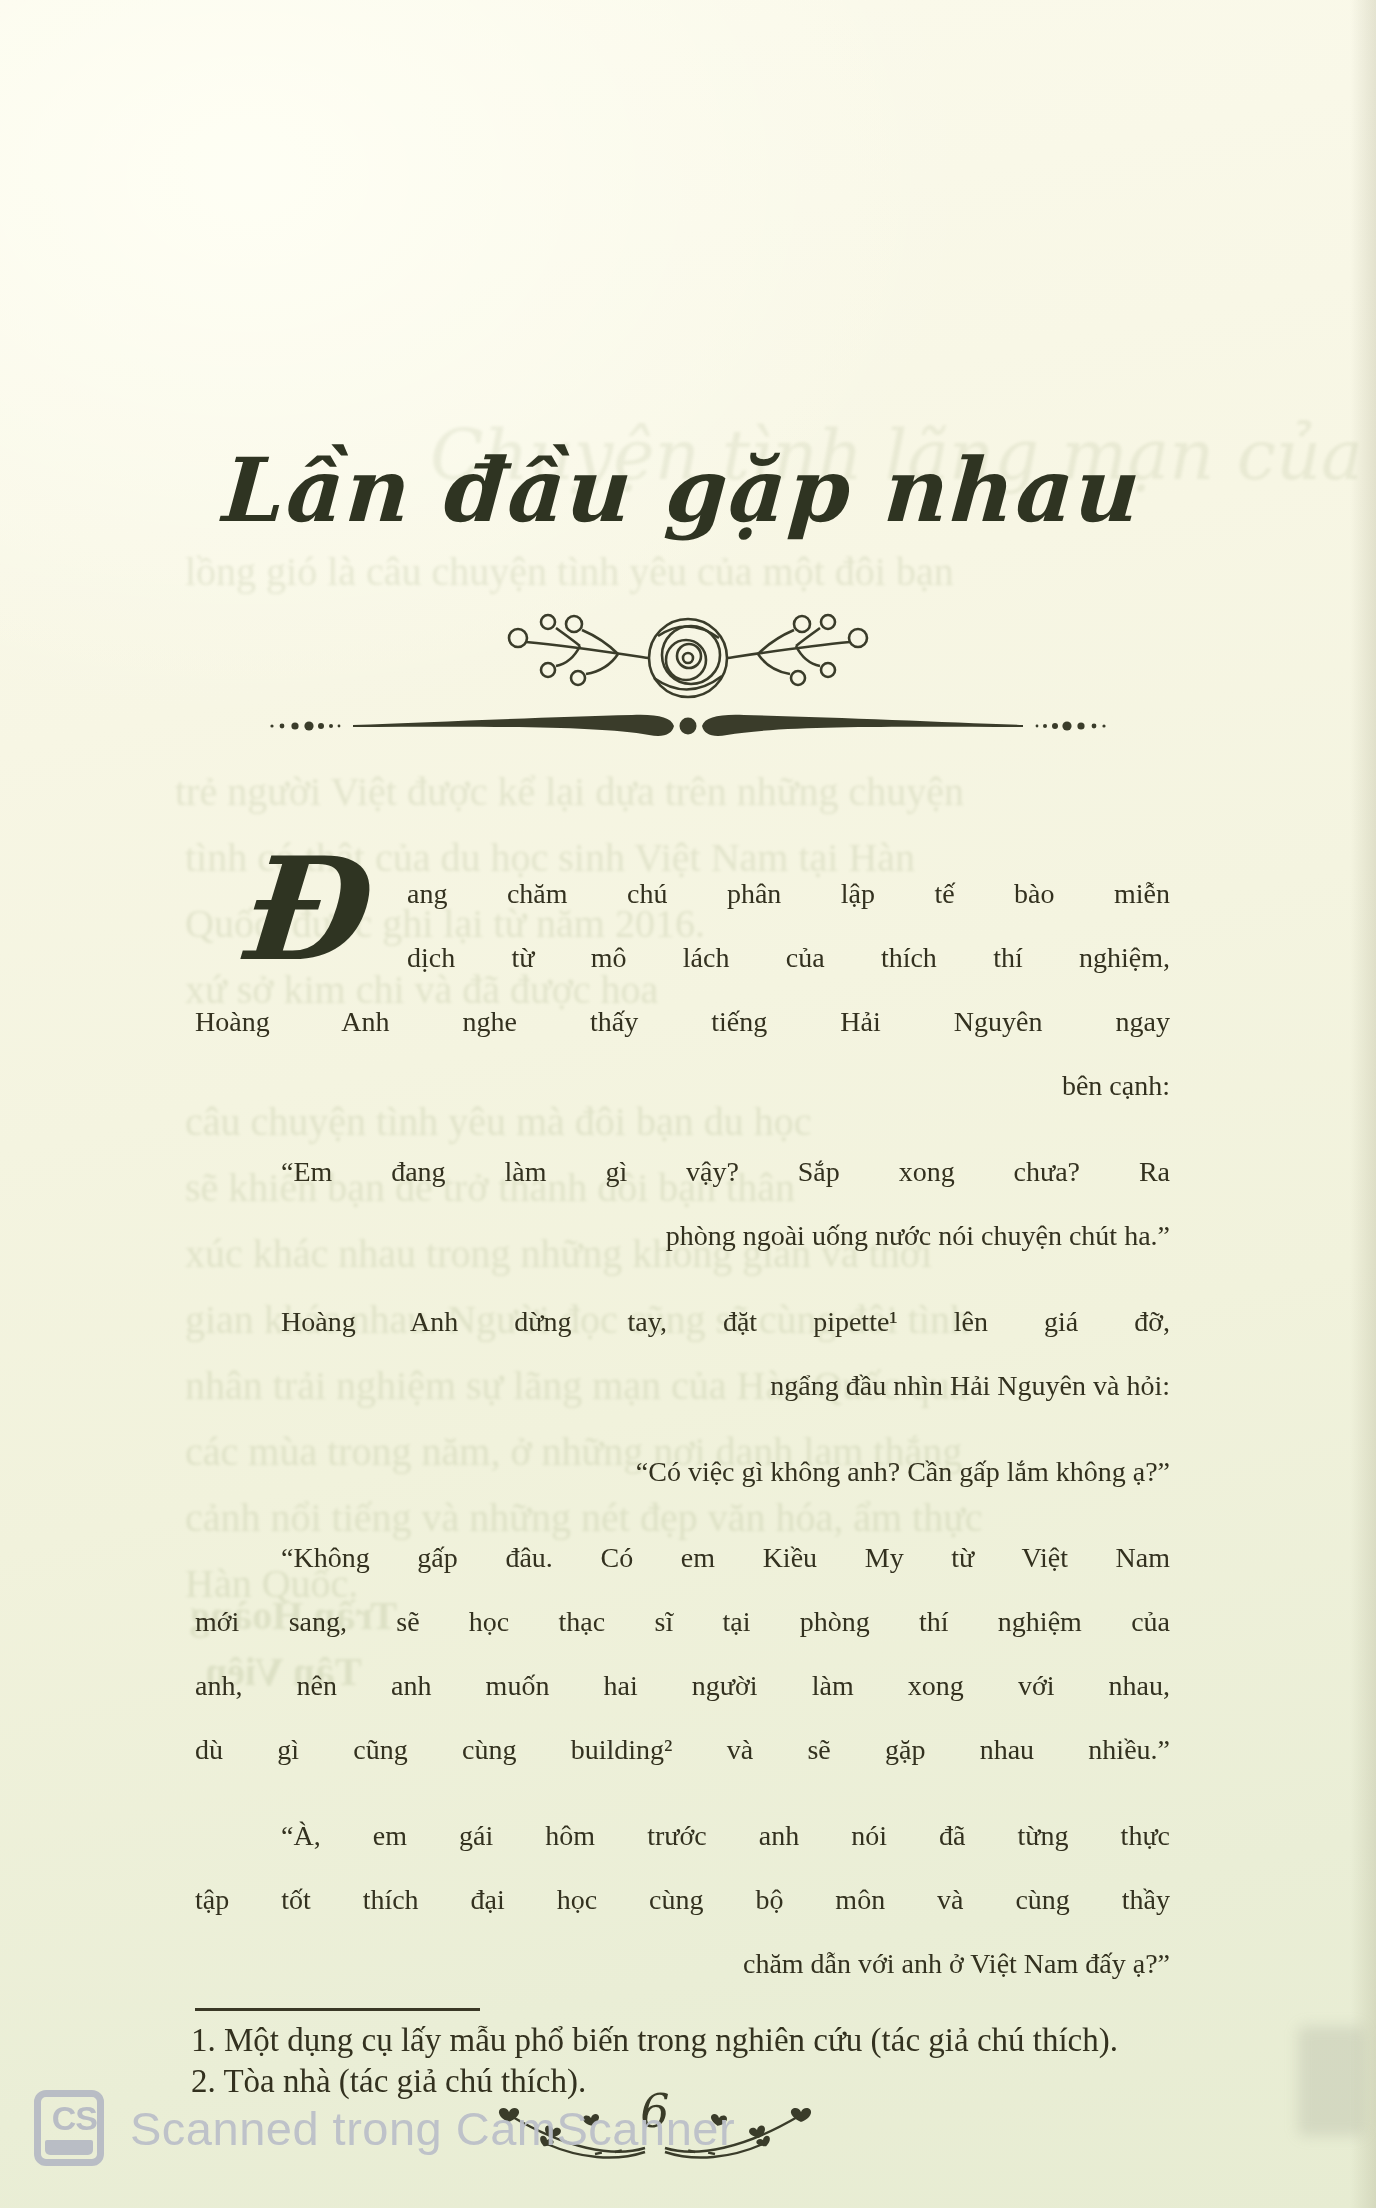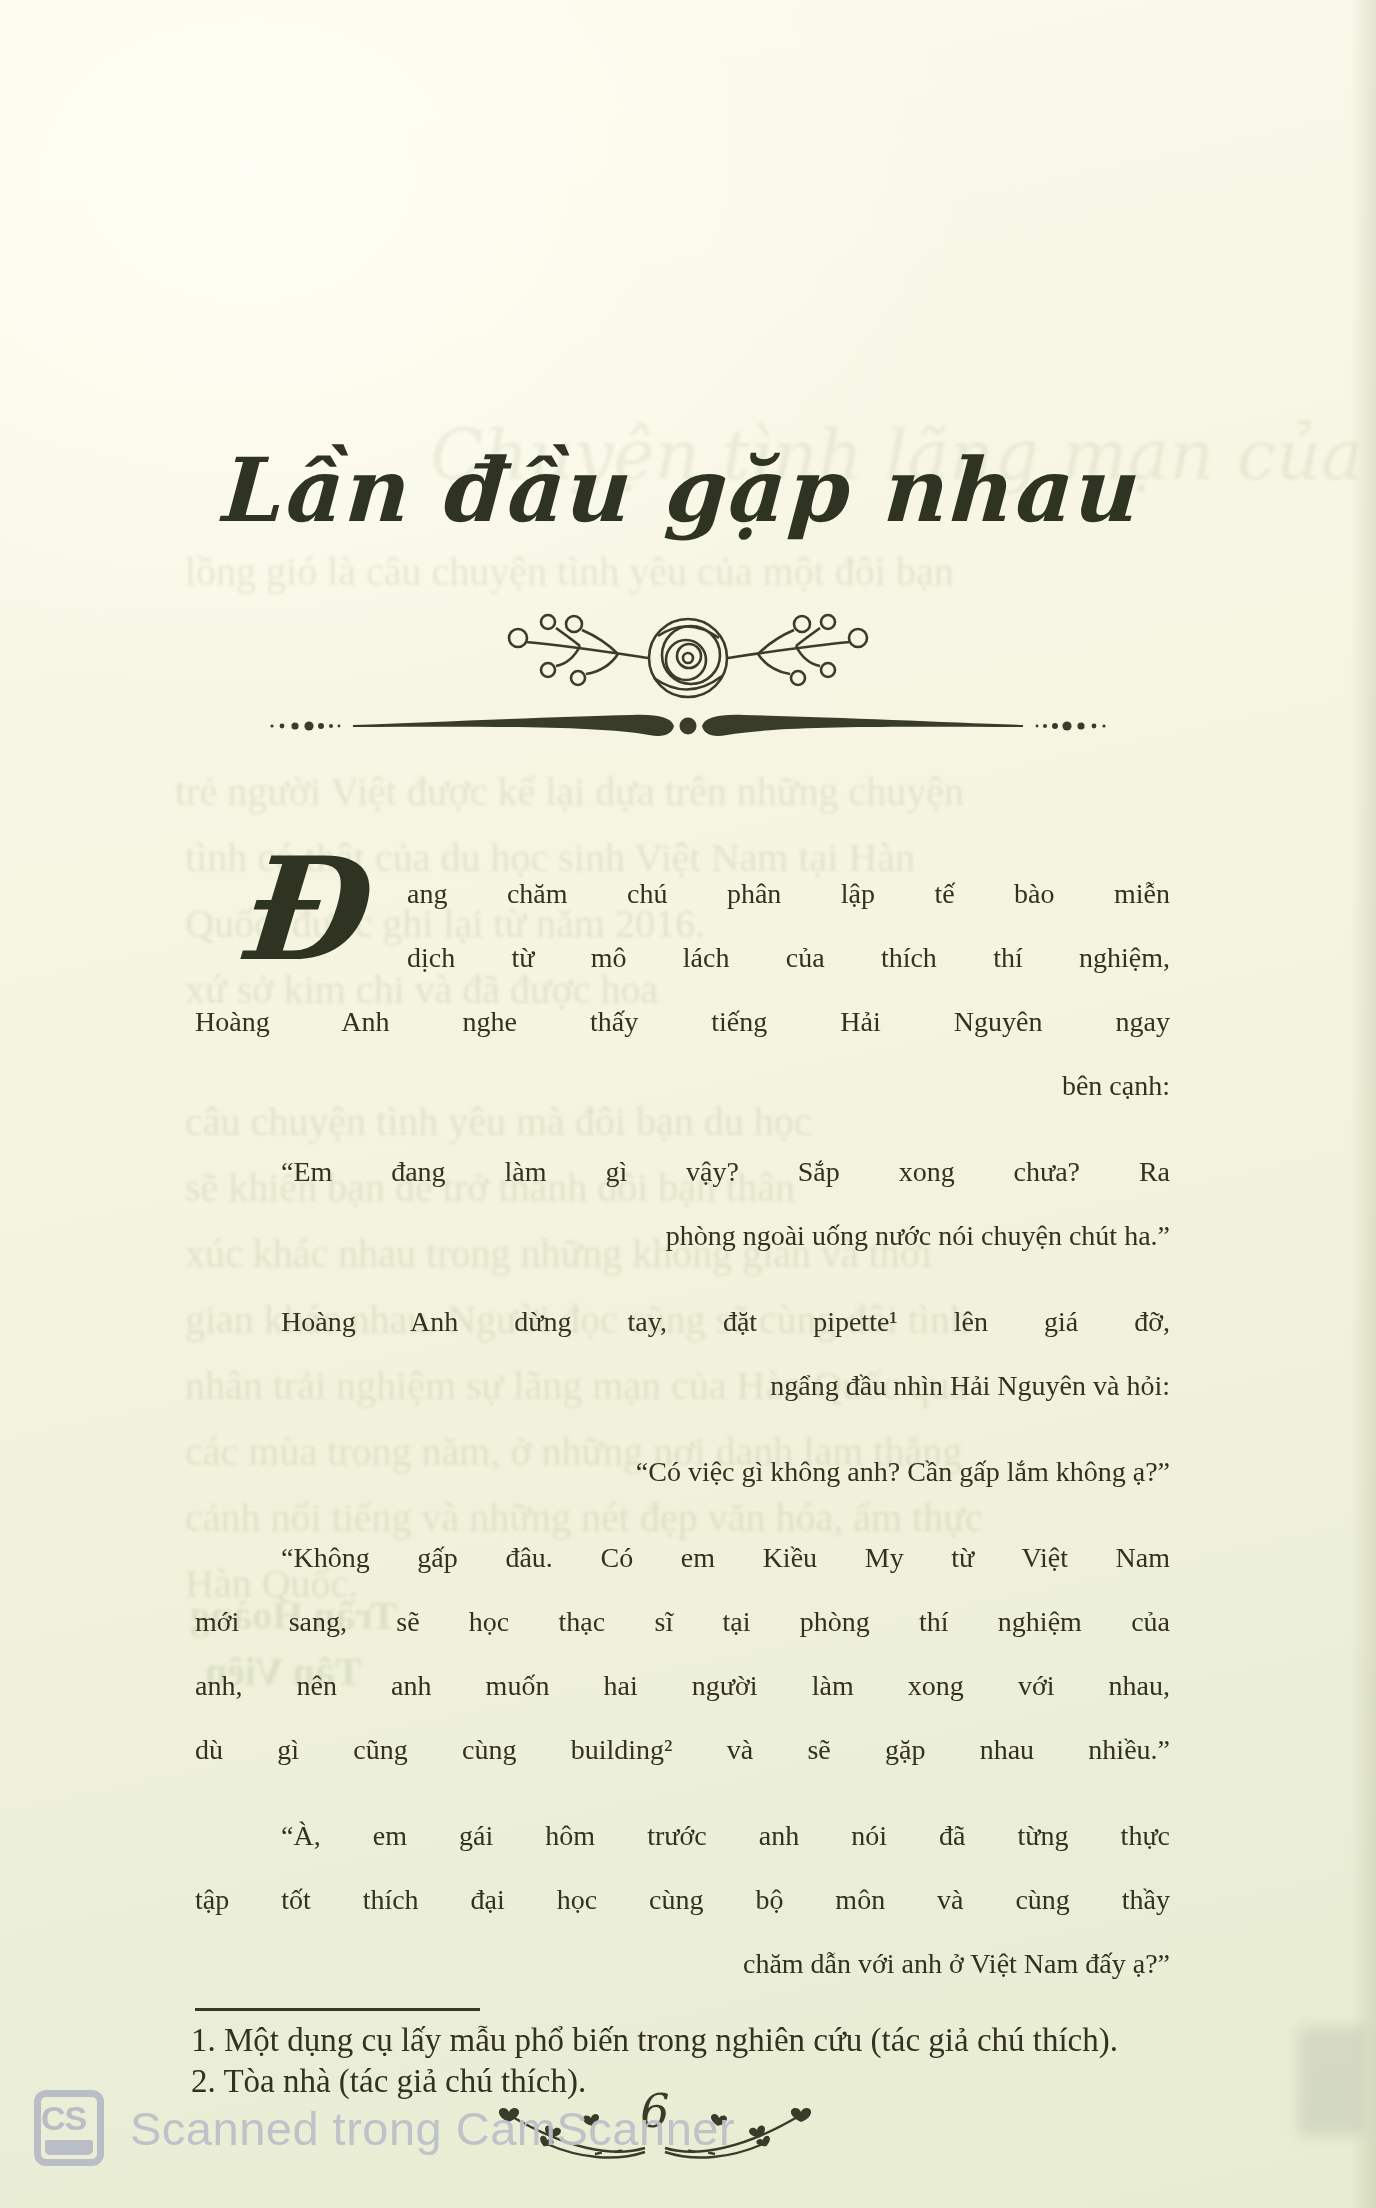--- a/index.html
+++ b/index.html
@@ -72,21 +72,21 @@
     position:absolute; left:615px; top:2084px; width:80px;
     text-align:center;
     font-family:"DejaVu Serif", serif; font-style:italic;
     font-size:46px; color:#3a3c28;
   }
   
   .watermark{position:absolute; left:34px; top:2090px; display:flex; align-items:center; opacity:0.95;}
   .cs-badge{
     position:relative; width:56px; height:62px;
     border:7px solid #b7bbc5; border-radius:12px;
-    display:flex; align-items:flex-start; justify-content:flex-start;
+    display:flex; align-items:flex-start; justify-content:flex-end;
   }
   .cs-badge .cs-txt{
     font-family:"Liberation Sans", sans-serif;
     font-weight:bold; font-size:34px; color:#b7bbc5; margin-top:2px;
     letter-spacing:-1px;
   }
   .cs-badge .cs-bar{
     position:absolute; left:4px; right:4px; bottom:4px; height:15px;
     background:#b7bbc5; border-radius:2px 2px 5px 5px;
   }

